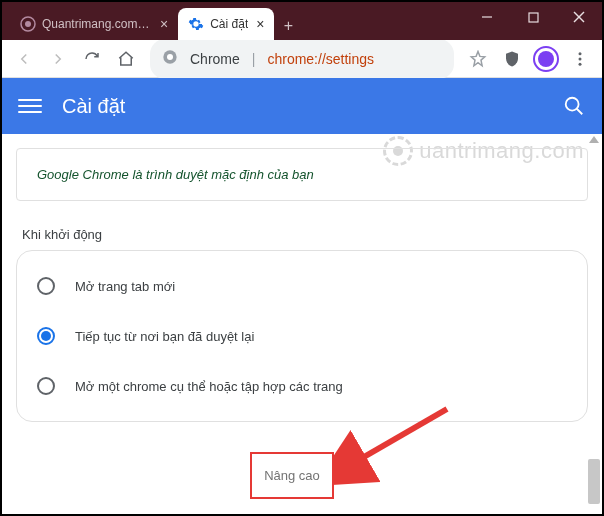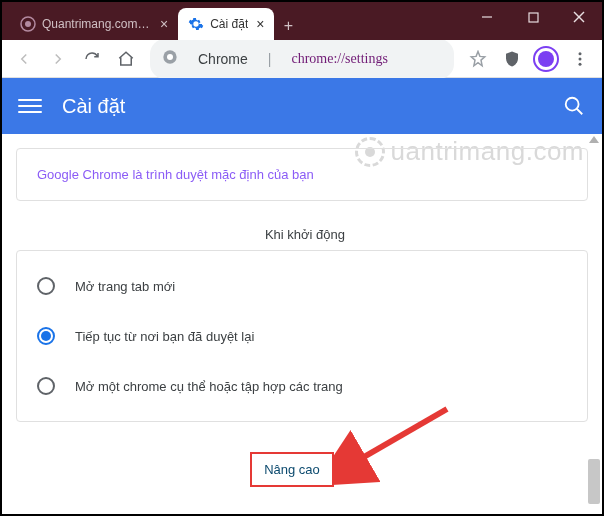--- a/index.html
+++ b/index.html
@@ -16,55 +16,55 @@
   .tab .close { margin-left: 8px; font-size: 14px; line-height: 1; }
   .new-tab { color: #d0c0c4; width: 28px; height: 28px; display: flex; align-items: center; justify-content: center; font-size: 16px; }
   .win-controls { position: absolute; right: 0; top: 0; display: flex; }
   .win-btn { width: 46px; height: 30px; display: flex; align-items: center; justify-content: center; color: #e8dde0; }
   .win-btn svg { stroke: currentColor; }
 
   
   .toolbar { height: 38px; background: #fff; border-bottom: 1px solid #e0e0e0; display: flex; align-items: center; padding: 0 6px; gap: 2px; }
   .tb-btn { width: 32px; height: 32px; display: flex; align-items: center; justify-content: center; color: #5f6368; border-radius: 50%; }
   .tb-btn.disabled { color: #bdbdbd; }
-  .omnibox { flex: 1; height: 40px; background: #f1f3f4; border-radius: 15px; display: flex; align-items: center; padding: 0 12px; margin: 0 6px; font-size: 14px; color: #5f6368; gap: 20px; }
+  .omnibox { flex: 1; height: 40px; background: #f1f3f4; border-radius: 15px; display: flex; align-items: center; padding: 0 12px; margin: 0 6px; font-size: 14px; color: #5f6368; gap: 12px; }
   .omnibox .chrome-label { color: #3c4043; }
   .omnibox .sep { color: #9aa0a6; }
-  .omnibox .url-rest { color: #701a75; font-family: Liberation Serif, serif; }
+  .omnibox .url-rest { color: #c2410c; }
   .avatar { width: 26px; height: 26px; border-radius: 50%; border: 2px solid #7b3ff2; display: flex; align-items: center; justify-content: center; }
   .avatar-inner { width: 16px; height: 16px; border-radius: 50%; background: #7b3ff2; }
 
   
   .settings-header { background: #3b78e7; height: 56px; display: flex; align-items: center; padding: 0 16px; color: #fff; position: relative; }
   .hamburger { width: 24px; height: 24px; display: flex; flex-direction: column; justify-content: center; gap: 4px; margin-right: 20px; }
   .hamburger span { height: 2px; background: #fff; border-radius: 1px; }
   .settings-title { font-size: 20px; font-weight: 400; }
   .settings-search { position: absolute; right: 16px; width: 24px; height: 24px; display: flex; align-items: center; justify-content: center; }
 
   
   .content { position: relative; height: calc(516px - 38px - 38px - 56px - 4px); overflow: hidden; padding: 0 14px;}
   .scroll-hint-top { position:absolute; right:3px; top:2px; width:0;height:0;border-left:5px solid transparent;border-right:5px solid transparent;border-bottom:7px solid #b0b0b0;}
   .scroll-track { position:absolute; right:2px; bottom:10px; width:12px; height:45px; background:#c7c7c7; border-radius:2px;}
-  .card { border: 1px solid #e0e0e0; border-radius: 4px; padding: 18px 20px; margin-top: 14px; font-size: 13px; color: #8b5cf6; }
-  .section-title { font-size: 13px; color: #3c4043; margin: 26px 0 8px 6px; text-align: center; }
-  .radio-card { border: 1px solid #e0e0e0; border-radius: 4px; padding: 10px 36px 10px 20px; }
+  .card { border: 1px solid #e0e0e0; border-radius: 4px; padding: 18px 20px; margin-top: 14px; font-size: 13px; color: #14532d; font-style: italic; }
+  .section-title { font-size: 13px; color: #3c4043; margin: 26px 0 8px 6px; }
+  .radio-card { border: 1px solid #e0e0e0; border-radius: 16px; padding: 10px 36px 10px 20px; }
   .radio-row { display: flex; align-items: center; padding: 16px 0; font-size: 13px; color: #3c4043; gap: 20px; }
   .radio { width: 18px; height: 18px; border: 2px solid #5f6368; border-radius: 50%; flex-shrink: 0; display: flex; align-items: center; justify-content: center; }
   .radio.selected { border-color: #1a73e8; }
   .radio.selected::after { content: ""; width: 10px; height: 10px; background: #1a73e8; border-radius: 50%; }
 
   .advanced-row { display: flex; align-items: center; justify-content: center; margin-top: 30px; gap: 8px; }
-  .advanced-btn { border: 2px solid #e53935; padding: 8px 12px; font-size: 13px; color: #0c4a6e; }
+  .advanced-btn { border: 2px solid #e53935; padding: 14px 12px; font-size: 13px; color: #737373; }
   .chevron-down { color: #5f6368; }
 
   
   .arrow-annot { position: absolute; left: 330px; top: 395px; pointer-events: none; }
 
   
-  .watermark { position: absolute; right: 18px; top: 134px; display:flex; align-items:center; gap:6px; color: #d9d9d9; font-size: 26px; font-weight: 500; pointer-events:none; letter-spacing:0.5px;}
+  .watermark { position: absolute; right: 18px; top: 134px; display:flex; align-items:center; gap:6px; color: #d9d9d9; font-size: 22px; font-weight: 500; pointer-events:none; letter-spacing:0.5px;}
   .watermark .wm-icon{ width:30px;height:30px;border:3px dashed #d9d9d9;border-radius:50%; display:flex;align-items:center;justify-content:center;}
   .watermark .wm-icon::after{content:"";width:10px;height:10px;background:#d9d9d9;border-radius:50%;}
 </style>
 </head>
 <body>
 
 <div class="titlebar">
   <div class="tabs">
     <div class="tab inactive">
       <span class="favicon">

